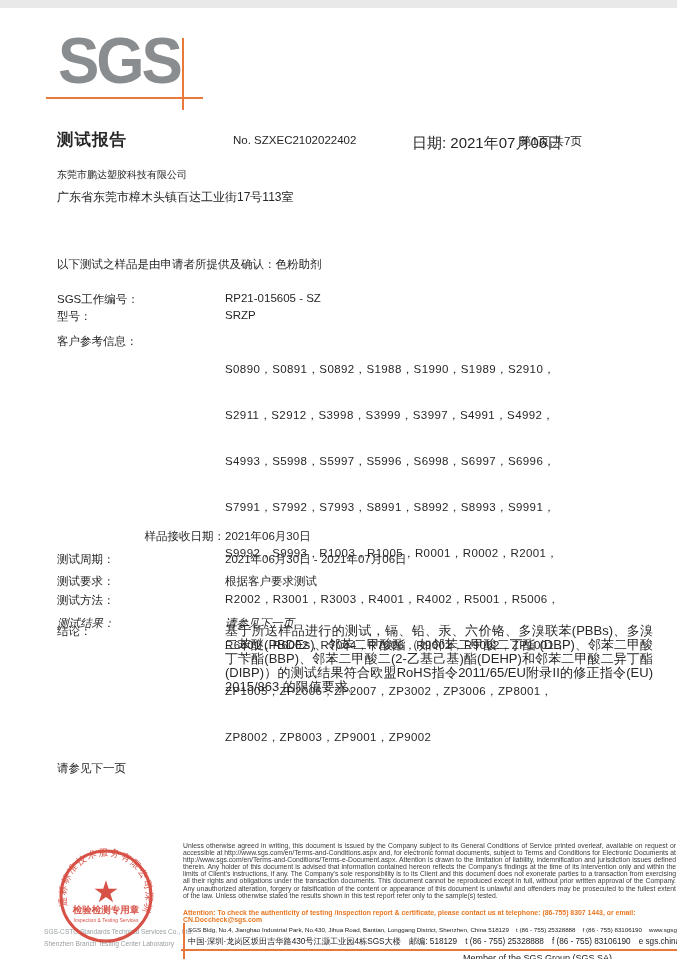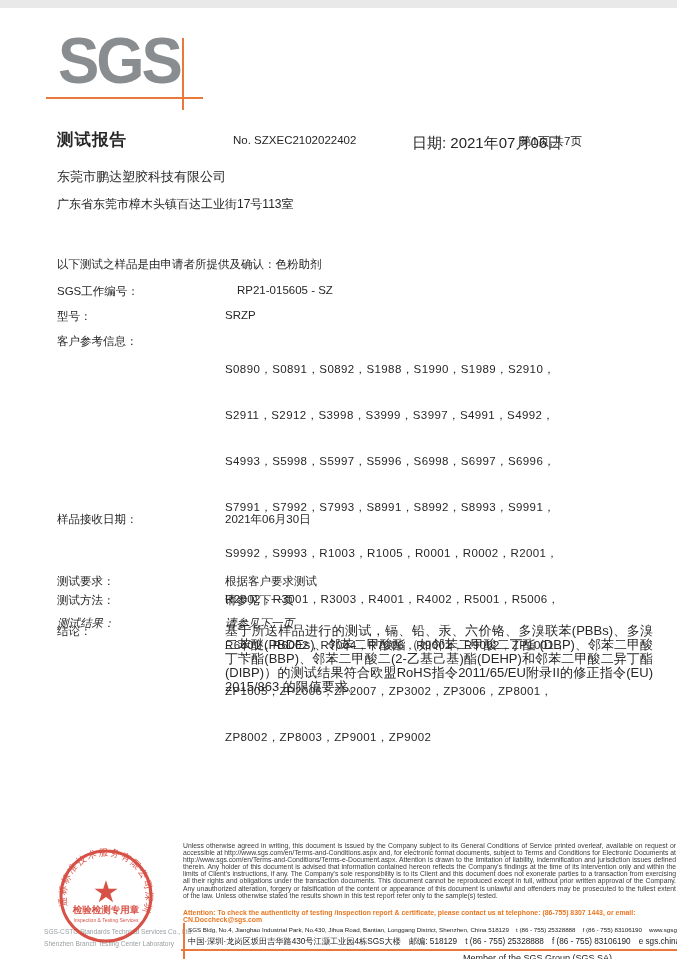--- a/index.html
+++ b/index.html
@@ -11,35 +11,35 @@
   
   .sgs-logo{left:58px;top:22px;font-size:62px;font-weight:bold;color:#8a8d8f;
     letter-spacing:-3px;line-height:1;transform:scaleY(1.05);}
   .hline-top{left:46px;top:89px;width:157px;height:2px;background:#e8793a;}
   .vline-top{left:182px;top:30px;width:2px;height:72px;background:#e8793a;}
   .report-title{left:57px;top:121px;font-size:16.5px;font-weight:bold;letter-spacing:1px;}
   .report-no{left:233px;top:126px;font-size:11.5px;}
   .report-date{left:412px;top:126px;font-size:15px;}
   .report-page{left:520px;top:126px;font-size:11.5px;}
   
-  .company{left:57px;top:160px;font-size:13px;}
-  .company-addr{left:57px;top:188px;font-size:12px;}
+  .company{left:57px;top:160px;font-size:10px;}
+  .company-addr{left:57px;top:181px;font-size:12px;}
   .sample-intro{left:57px;top:249px;font-size:11.5px;}
   
   .row{position:absolute;left:57px;display:flex;font-size:11.5px;}
   .row .lbl{width:168px;flex:0 0 168px;}
   .row .val{white-space:pre-wrap;}
-  .row-job{top:276px;gap:12px;}
+  .row-job{top:284px;}
   .row-model{top:301px;}
   .row-ref{top:326px;}
   .ref-lines div{line-height:22px;letter-spacing:.4px;}
-  .row-received{top:504px;}
+  .row-received{top:521px;text-align:right;}
   .row-period{top:544px;}
   .row-requested{top:566px;}
-  .row-method{top:585px;}
+  .row-method{top:585px;flex-direction:column;}
   .row-result{top:608px;font-style:italic;}
   .row-conclusion{top:616px;}
   .row-conclusion .val{width:428px;font-size:13px;line-height:14px;text-align:justify;}
   
   .stamp-company{left:44px;top:918px;font-size:6.6px;line-height:11.5px;color:#9aa0a3;}
   .stamp{left:42px;top:838px;width:128px;height:104px;opacity:.88;}
   .disclaimer{left:183px;top:834px;width:493px;font-size:6.8px;line-height:7.1px;
     text-align:justify;color:#3a3a3a;}
   .attention{left:183px;top:901px;width:493px;font-size:6.9px;line-height:7.4px;
     font-weight:bold;color:#e87722;}
@@ -92,20 +92,24 @@
       <div>ZP1005，ZP2006，ZP2007，ZP3002，ZP3006，ZP8001，</div>
       <div>ZP8002，ZP8003，ZP9001，ZP9002</div>
     </div>
   </div>
 
   <div class="row row-received">
     <div class="lbl">样品接收日期：</div>
     <div class="val">2021年06月30日</div>
   </div>
 
+  <div class="row row-period">
+    <div class="lbl">测试周期：</div>
+    <div class="val">2021年06月30日 - 2021年07月06日</div>
+  </div>
 
   <div class="row row-requested">
     <div class="lbl">测试要求：</div>
     <div class="val">根据客户要求测试</div>
   </div>
 
   <div class="row row-method">
     <div class="lbl">测试方法：</div>
     <div class="val">请参见下一页</div>
   </div>

